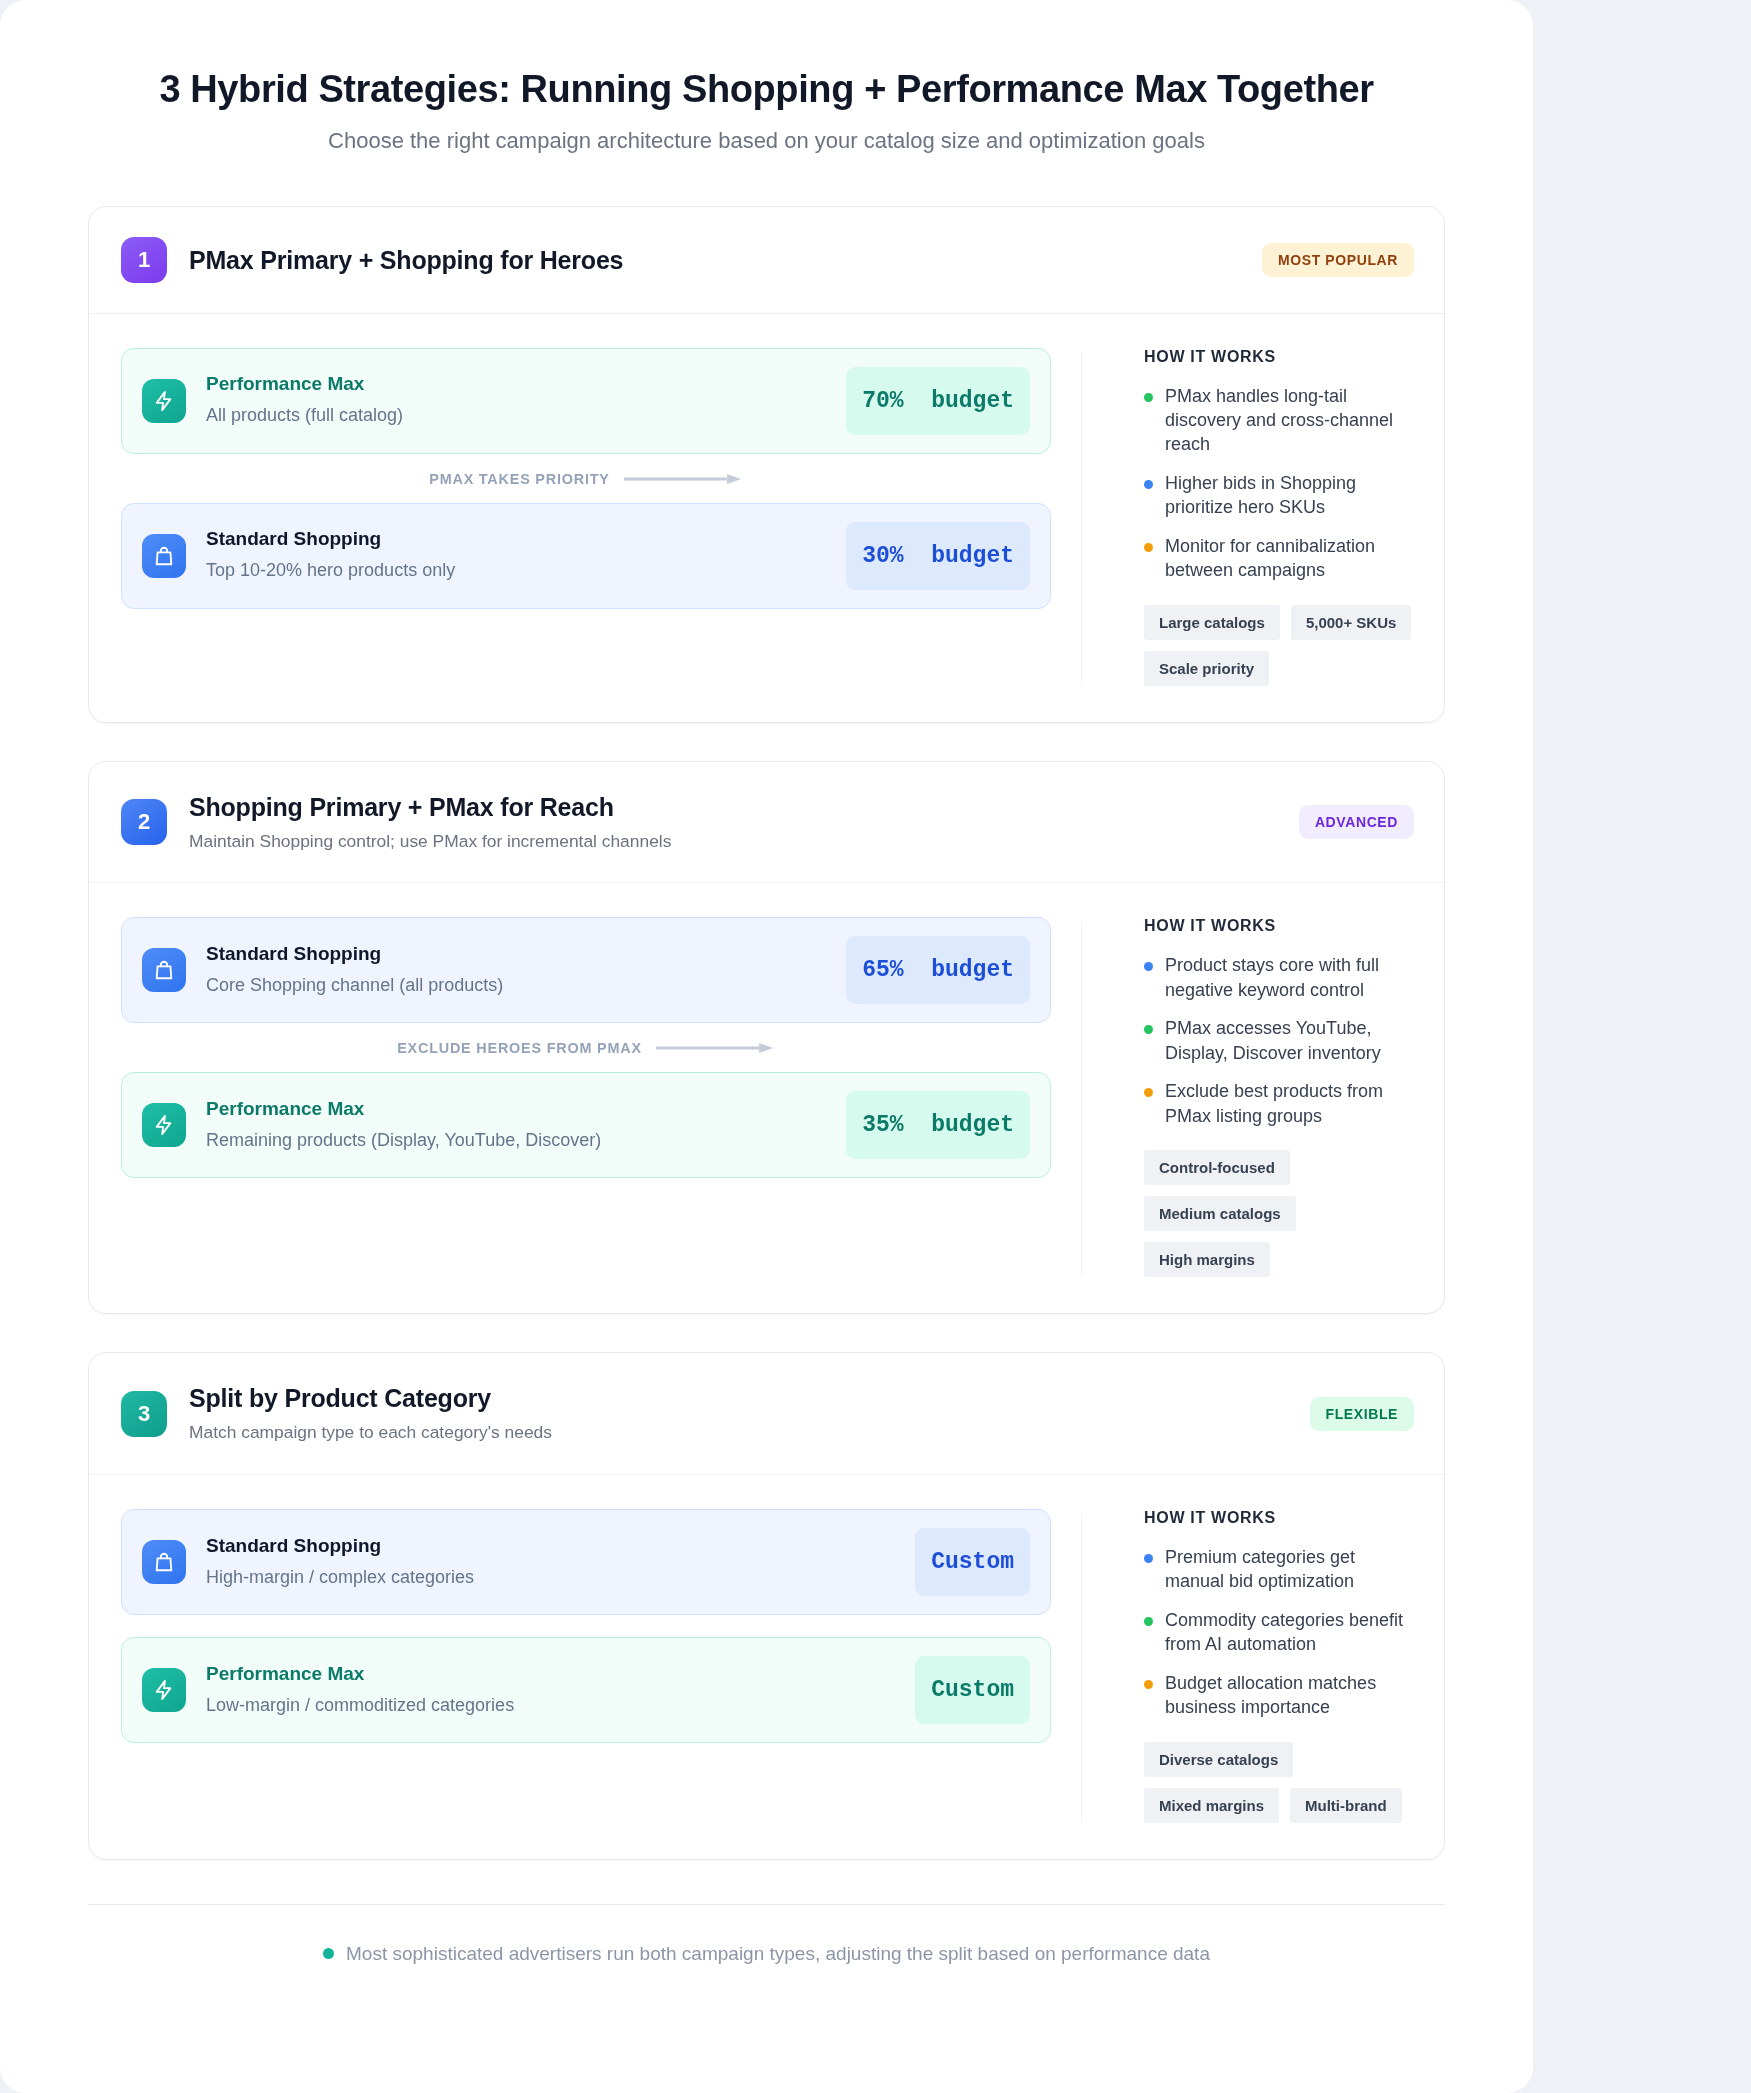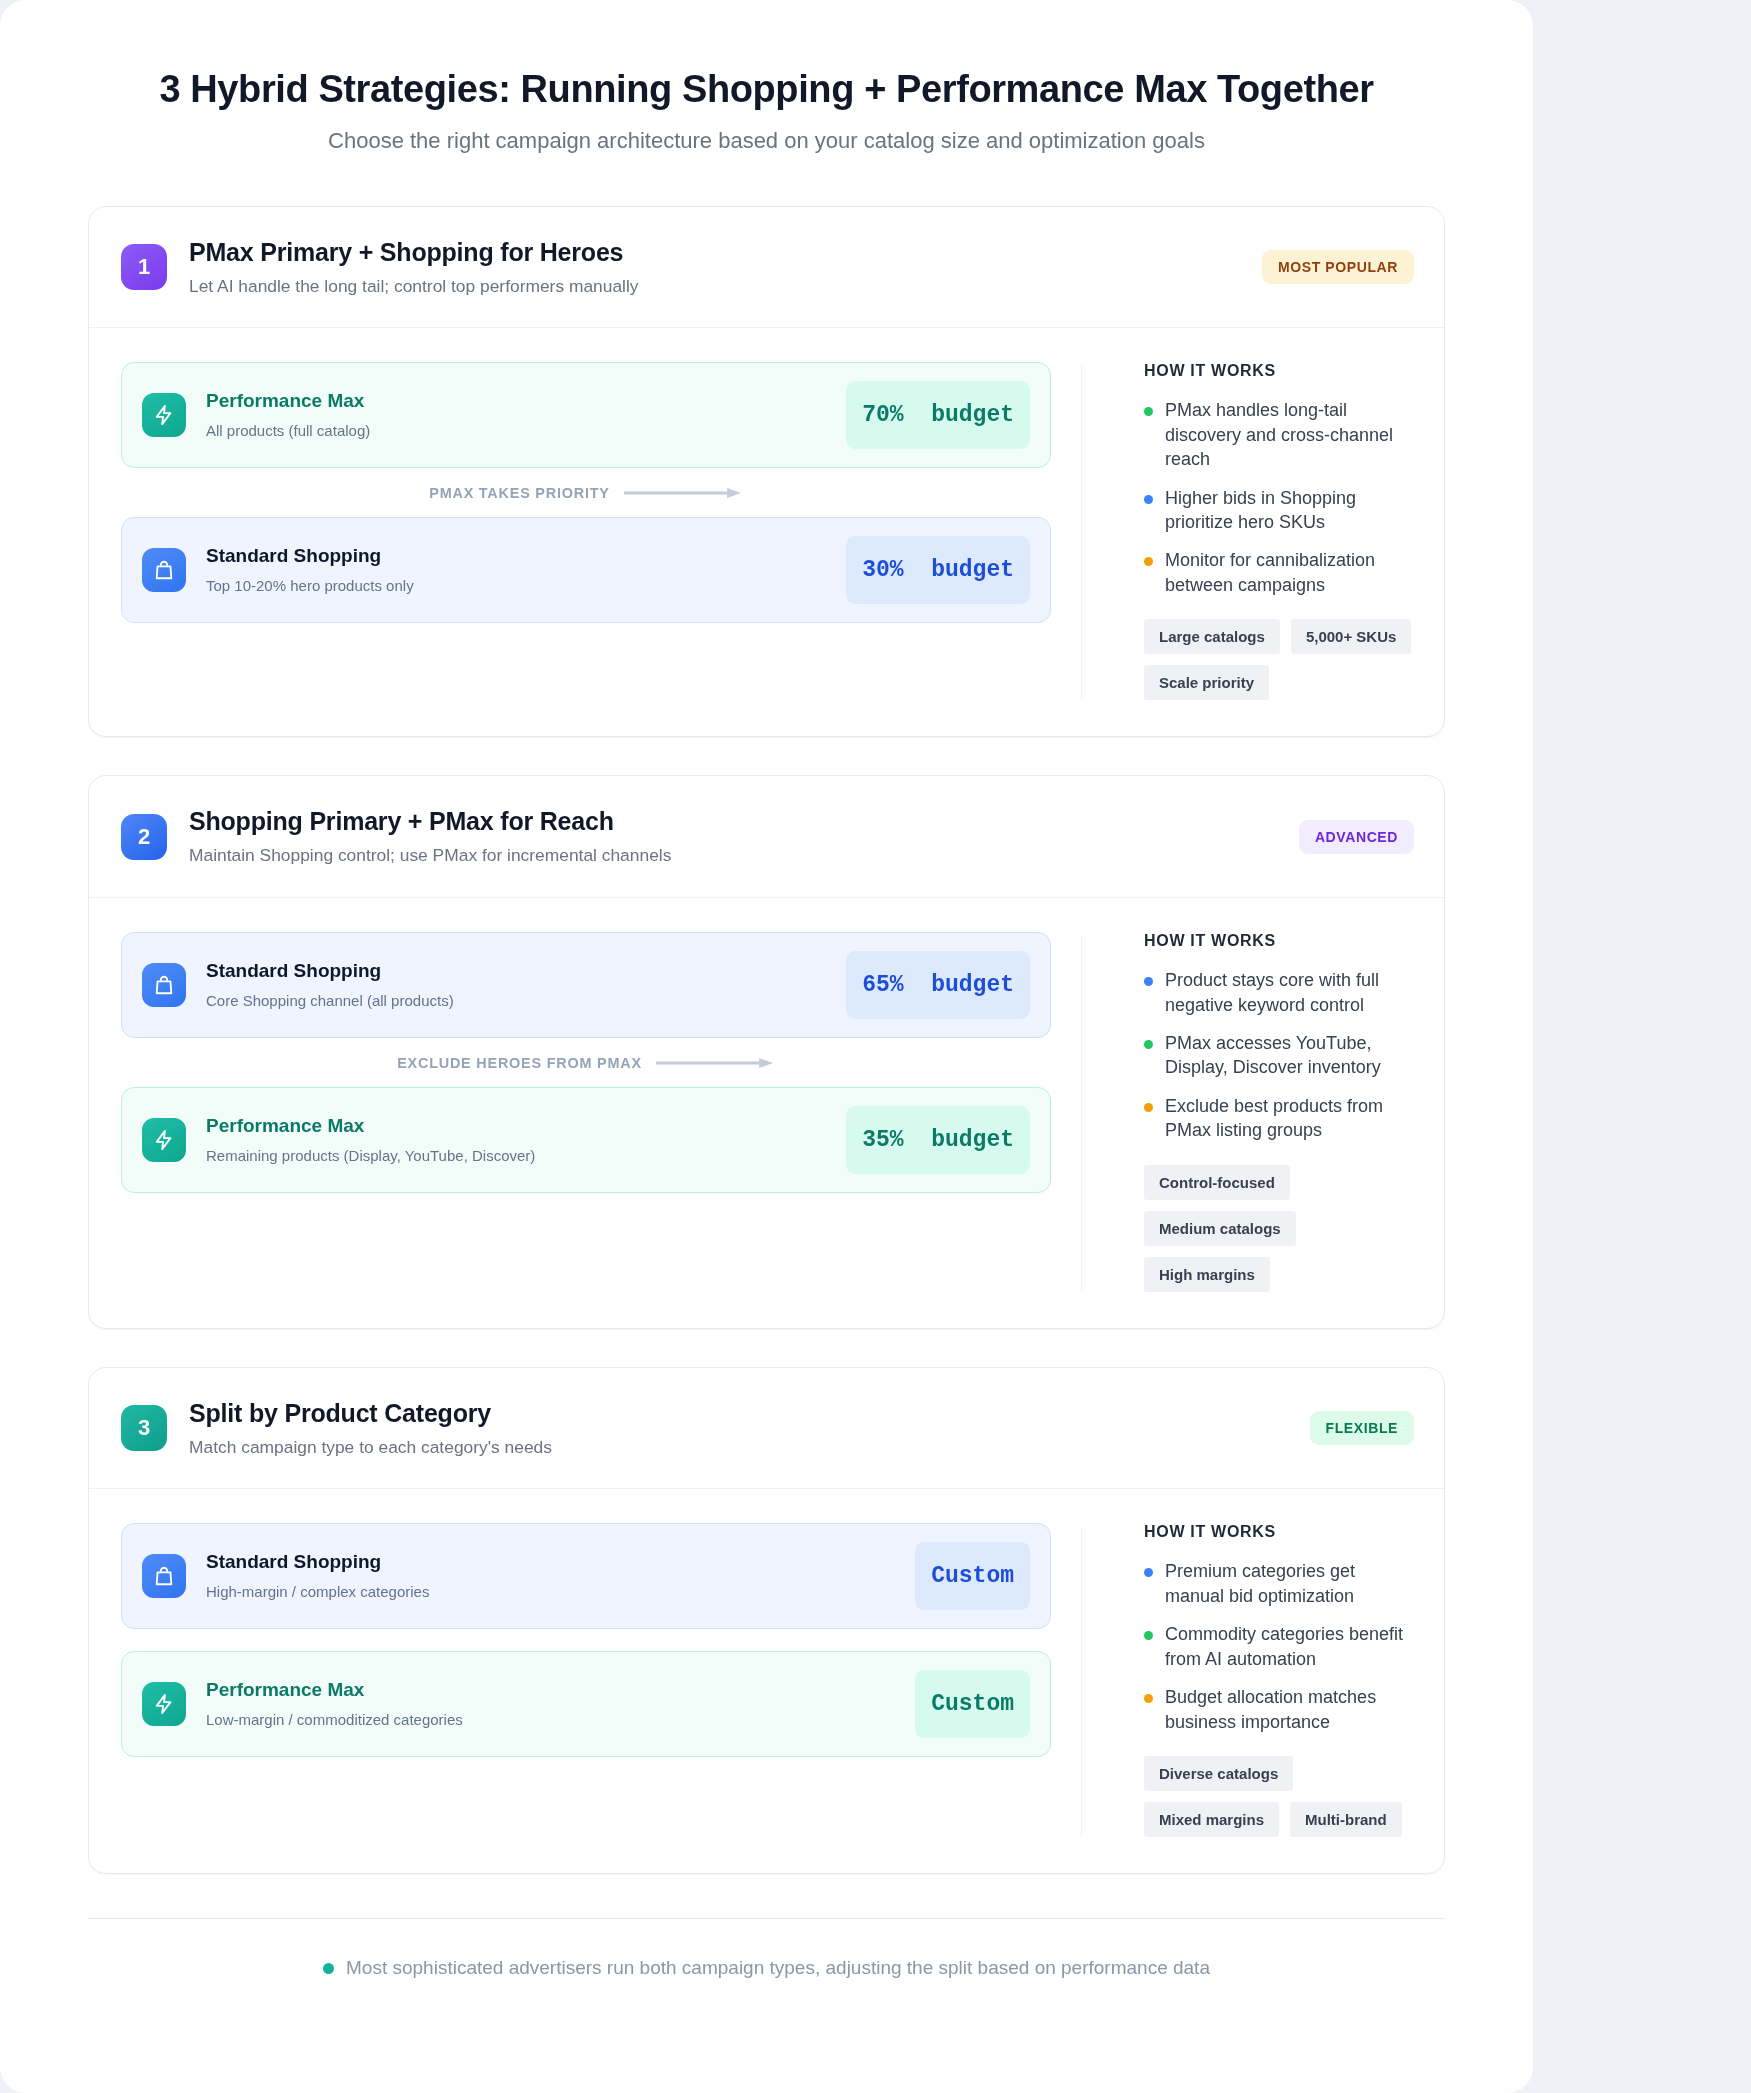--- a/index.html
+++ b/index.html
@@ -159,21 +159,21 @@
   .icon-shopping { background: linear-gradient(145deg,#4f8cf8 0%,#2f74ef 100%); }
   .chan-text { flex: 1 1 auto; min-width: 0; }
   .chan-name {
     font-size: 19px;
     font-weight: bold;
     line-height: 1.2;
   }
   .chan-name.c-pmax     { color: #0b7a68; }
   .chan-name.c-shopping { color: #0f172a; }
   .chan-desc {
-    font-size: 15px;
+    font-size: 18px;
     color: #64748b;
     margin-top: 8px;
     line-height: 1.3;
   }
   .budget-pill {
     flex: 0 0 auto;
     font-family: "Liberation Mono", monospace;
     font-size: 23px;
     font-weight: bold;
     padding: 21px 16px;
@@ -276,21 +276,20 @@
     <p class="page-subtitle">Choose the right campaign architecture based on your catalog size and optimization goals</p>
   </div>
 
   <div class="cards">
 
     <div class="strategy-card">
       <div class="card-head">
         <div class="num-badge num-1">1</div>
         <div class="head-text">
           <div class="card-title">PMax Primary + Shopping for Heroes</div>
-          <div class="card-sub">Let AI handle the long tail; control top performers manually</div>
         </div>
         <div class="status-pill pill-popular">MOST POPULAR</div>
       </div>
       <div class="card-body">
         <div class="flow-col">
 
           <div class="channel pmax">
             <div class="chan-icon icon-pmax">
               <svg width="22" height="22" viewBox="0 0 24 24" fill="none" stroke="#ffffff" stroke-width="2" stroke-linejoin="round" stroke-linecap="round">
                   <polygon points="13 2 4 14 11 14 10 22 19 10 12 10 13 2"></polygon>

